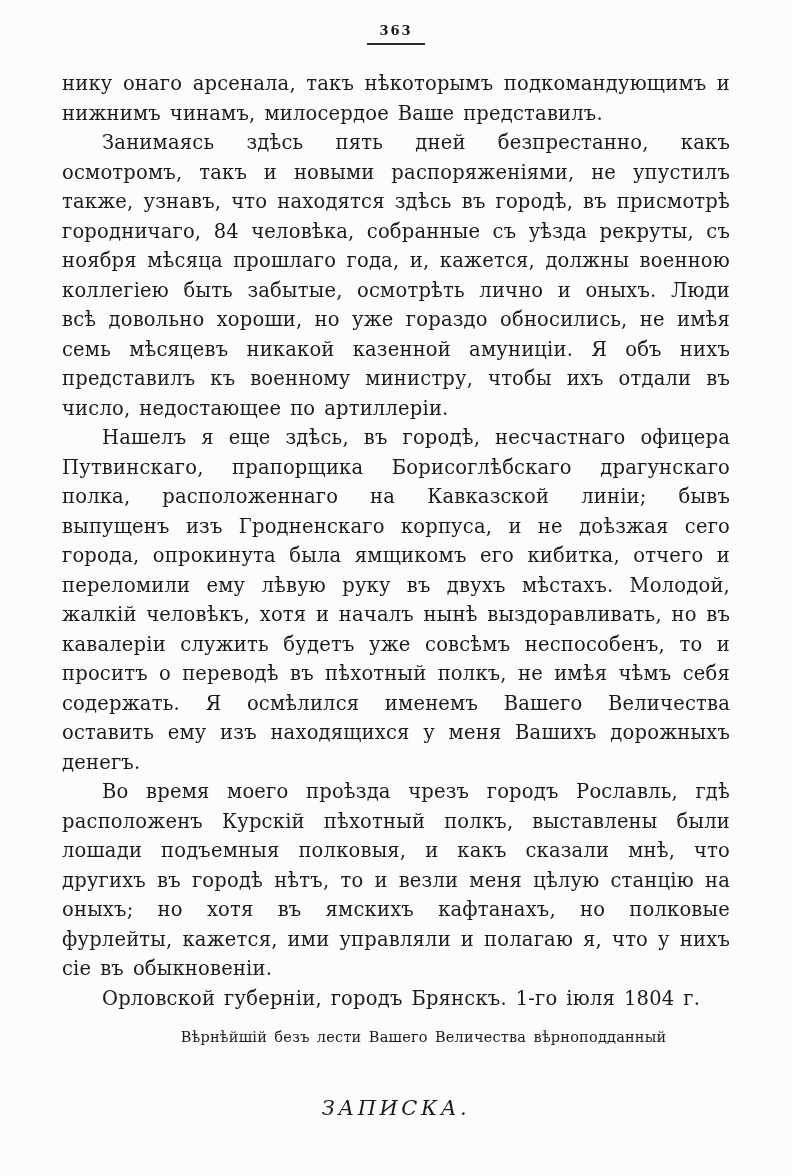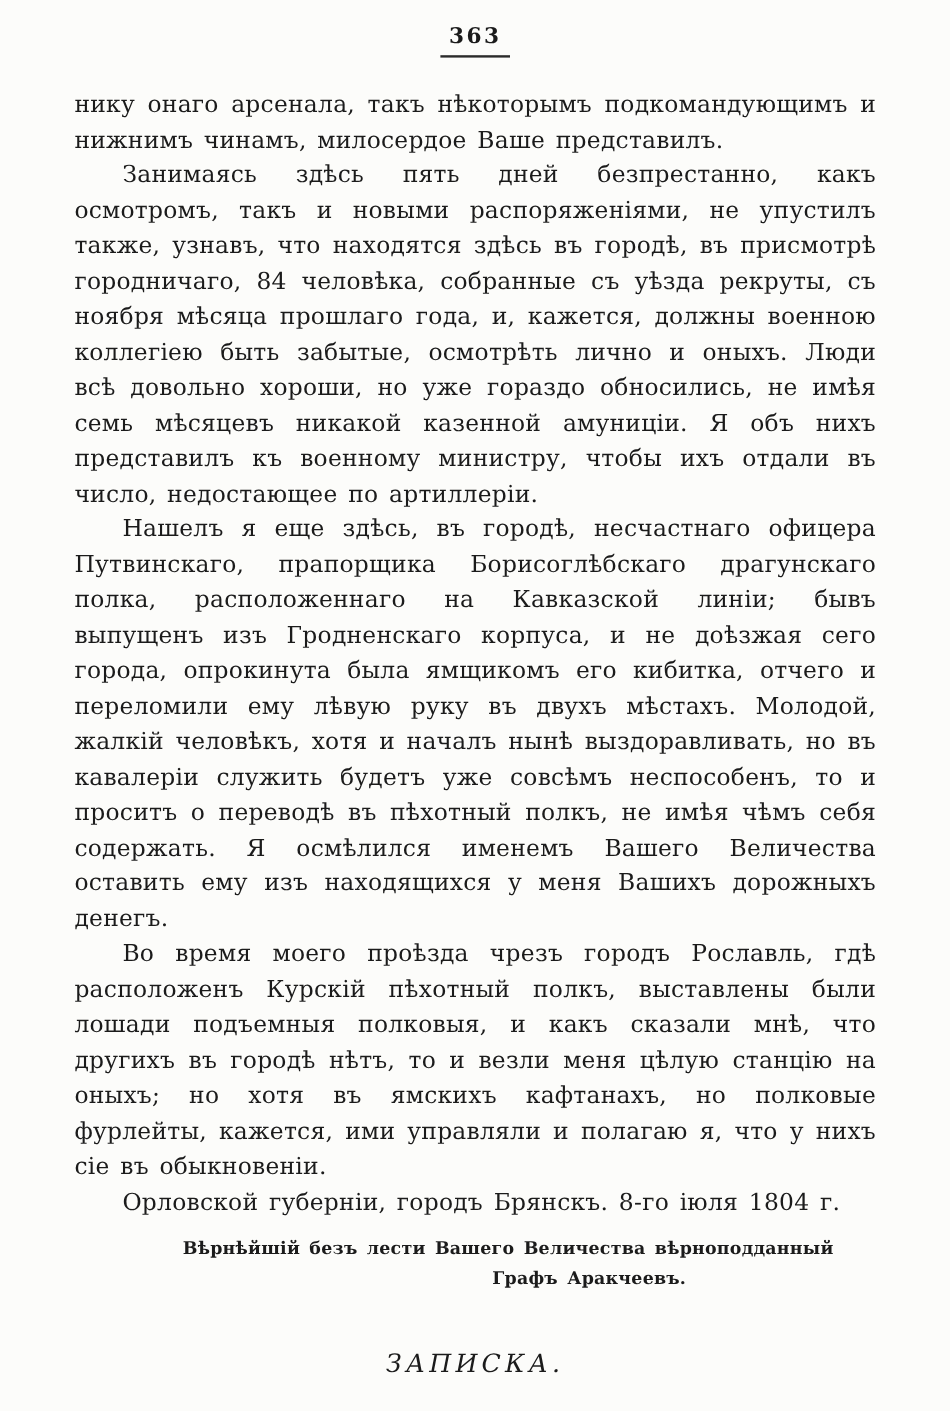--- a/index.html
+++ b/index.html
@@ -17,21 +17,21 @@
     color: #1b1b1b;
     box-sizing: border-box;
     padding: 20px 62px 0 62px;
     overflow: hidden;
   }
   .page-header {
     text-align: center;
     margin-bottom: 24px;
   }
   .page-number {
-    font-size: 18px;
+    font-size: 13px;
     font-weight: bold;
     letter-spacing: 2px;
     display: inline-block;
     padding-bottom: 3px;
   }
   .page-number-rule {
     width: 58px;
     height: 2px;
     background: #2b2b2b;
     margin: 2px auto 0 auto;
@@ -46,21 +46,21 @@
   p.para {
     margin: 0;
   }
   p.para.indent {
     text-indent: 40px;
   }
   .signature {
     margin-top: 12px;
     font-size: 14.5px;
     line-height: 25px;
-    font-weight: 700;
+    font-weight: 400;
   }
   .signature-line-1 {
     text-align: center;
     padding-left: 55px;
   }
   .signature-line-2 {
     text-align: center;
     padding-left: 190px;
   }
   .zapiska-heading {
@@ -81,24 +81,23 @@
     <div class="page-number">363</div>
     <div class="page-number-rule"></div>
   </div>
 
   <div class="body-text">
     <div>
         <p class="para">нику онаго арсенала, такъ нѣкоторымъ подкомандующимъ и нижнимъ чинамъ, милосердое Ваше представилъ.</p>
         <p class="para indent">Занимаясь здѣсь пять дней безпрестанно, какъ осмотромъ, такъ и новыми распоряженіями, не упустилъ также, узнавъ, что находятся здѣсь въ городѣ, въ присмотрѣ городничаго, 84 человѣка, собранные съ уѣзда рекруты, съ ноября мѣсяца прошлаго года, и, кажется, должны военною коллегіею быть забытые, осмотрѣть лично и оныхъ. Люди всѣ довольно хороши, но уже гораздо обносились, не имѣя семь мѣсяцевъ никакой казенной амуниціи. Я объ нихъ представилъ къ военному министру, чтобы ихъ отдали въ число, недостающее по артиллеріи.</p>
         <p class="para indent">Нашелъ я еще здѣсь, въ городѣ, несчастнаго офицера Путвинскаго, прапорщика Борисоглѣбскаго драгунскаго полка, расположеннаго на Кавказской линіи; бывъ выпущенъ изъ Гродненскаго корпуса, и не доѣзжая сего города, опрокинута была ямщикомъ его кибитка, отчего и переломили ему лѣвую руку въ двухъ мѣстахъ. Молодой, жалкій человѣкъ, хотя и началъ нынѣ выздоравливать, но въ кавалеріи служить будетъ уже совсѣмъ неспособенъ, то и проситъ о переводѣ въ пѣхотный полкъ, не имѣя чѣмъ себя содержать. Я осмѣлился именемъ Вашего Величества оставить ему изъ находящихся у меня Вашихъ дорожныхъ денегъ.</p>
         <p class="para indent">Во время моего проѣзда чрезъ городъ Рославль, гдѣ расположенъ Курскій пѣхотный полкъ, выставлены были лошади подъемныя полковыя, и какъ сказали мнѣ, что другихъ въ городѣ нѣтъ, то и везли меня цѣлую станцію на оныхъ; но хотя въ ямскихъ кафтанахъ, но полковые фурлейты, кажется, ими управляли и полагаю я, что у нихъ сіе въ обыкновеніи.</p>
-        <p class="para indent">Орловской губерніи, городъ Брянскъ. 8-го іюля 1804 г.</p>
+        <p class="para indent">Орловской губерніи, городъ Брянскъ. 1-го іюля 1804 г.</p>
       </div>
 
     <div class="signature">
       <div class="signature-line-1">Вѣрнѣйшій безъ лести Вашего Величества вѣрноподданный</div>
-      <div class="signature-line-2">Графъ Аракчеевъ.</div>
     </div>
   </div>
 
   <div class="zapiska-heading">ЗАПИСКА.</div>
 
 </div>
 
 </body></html>

